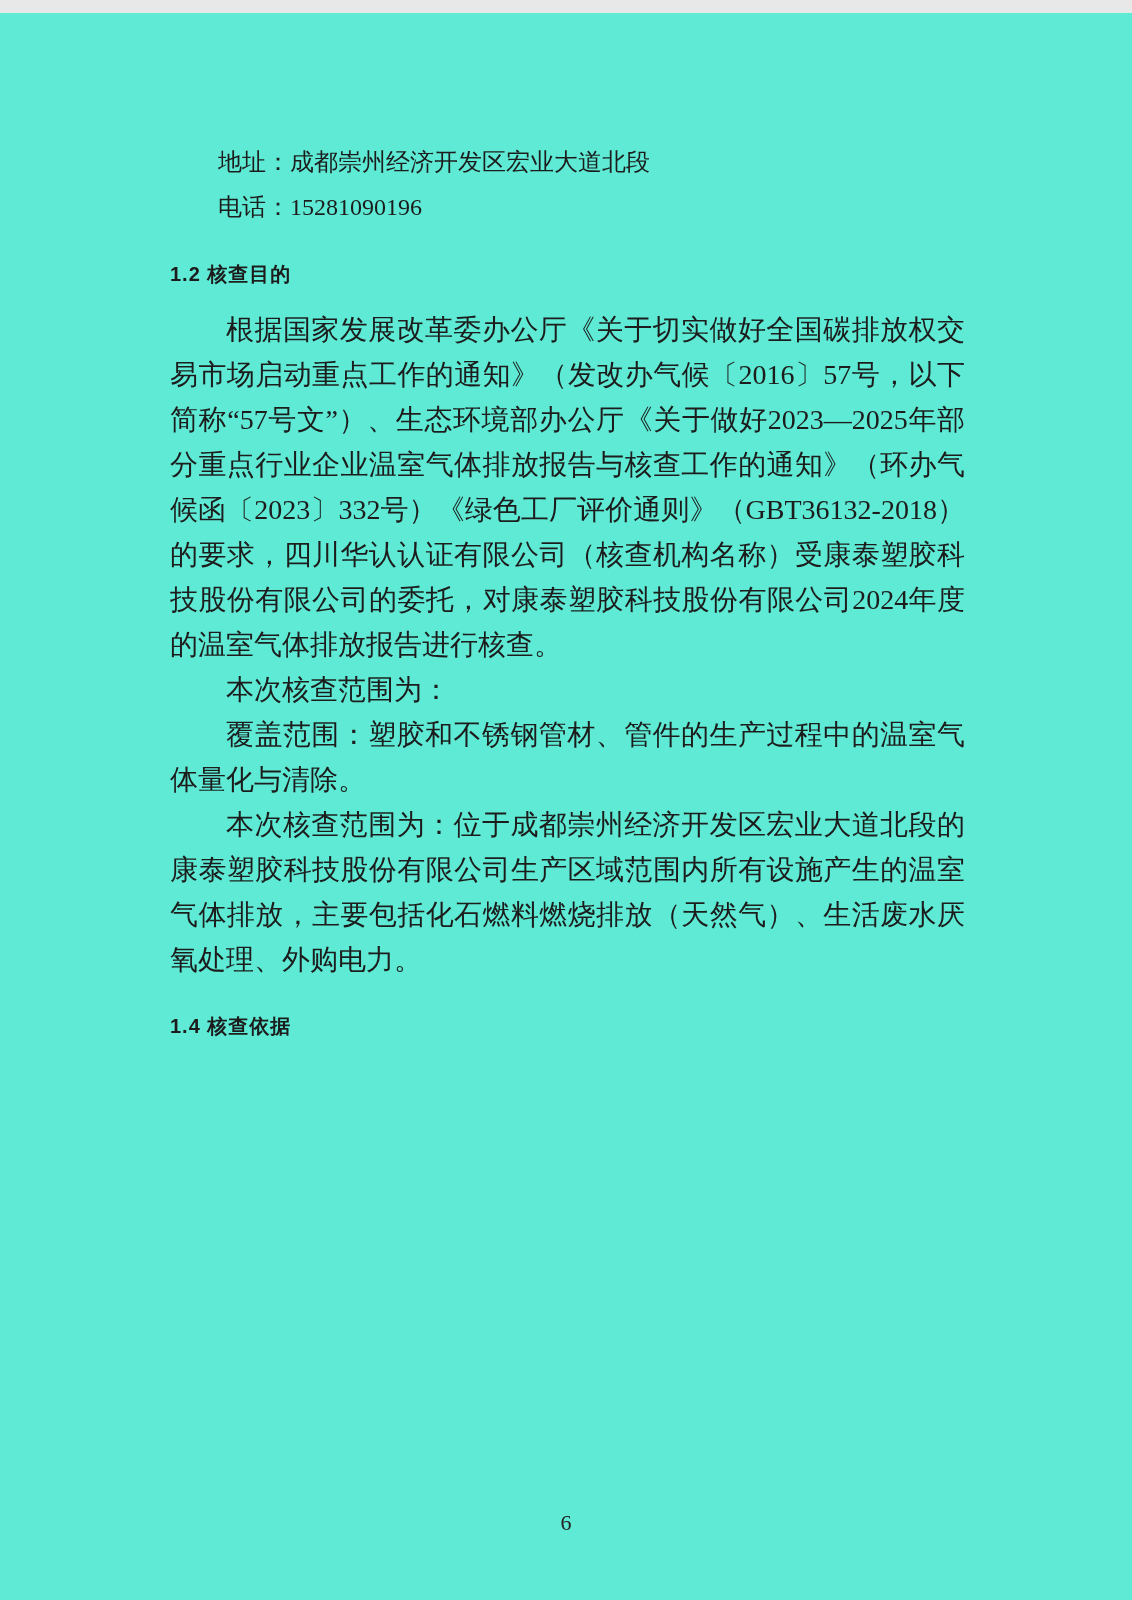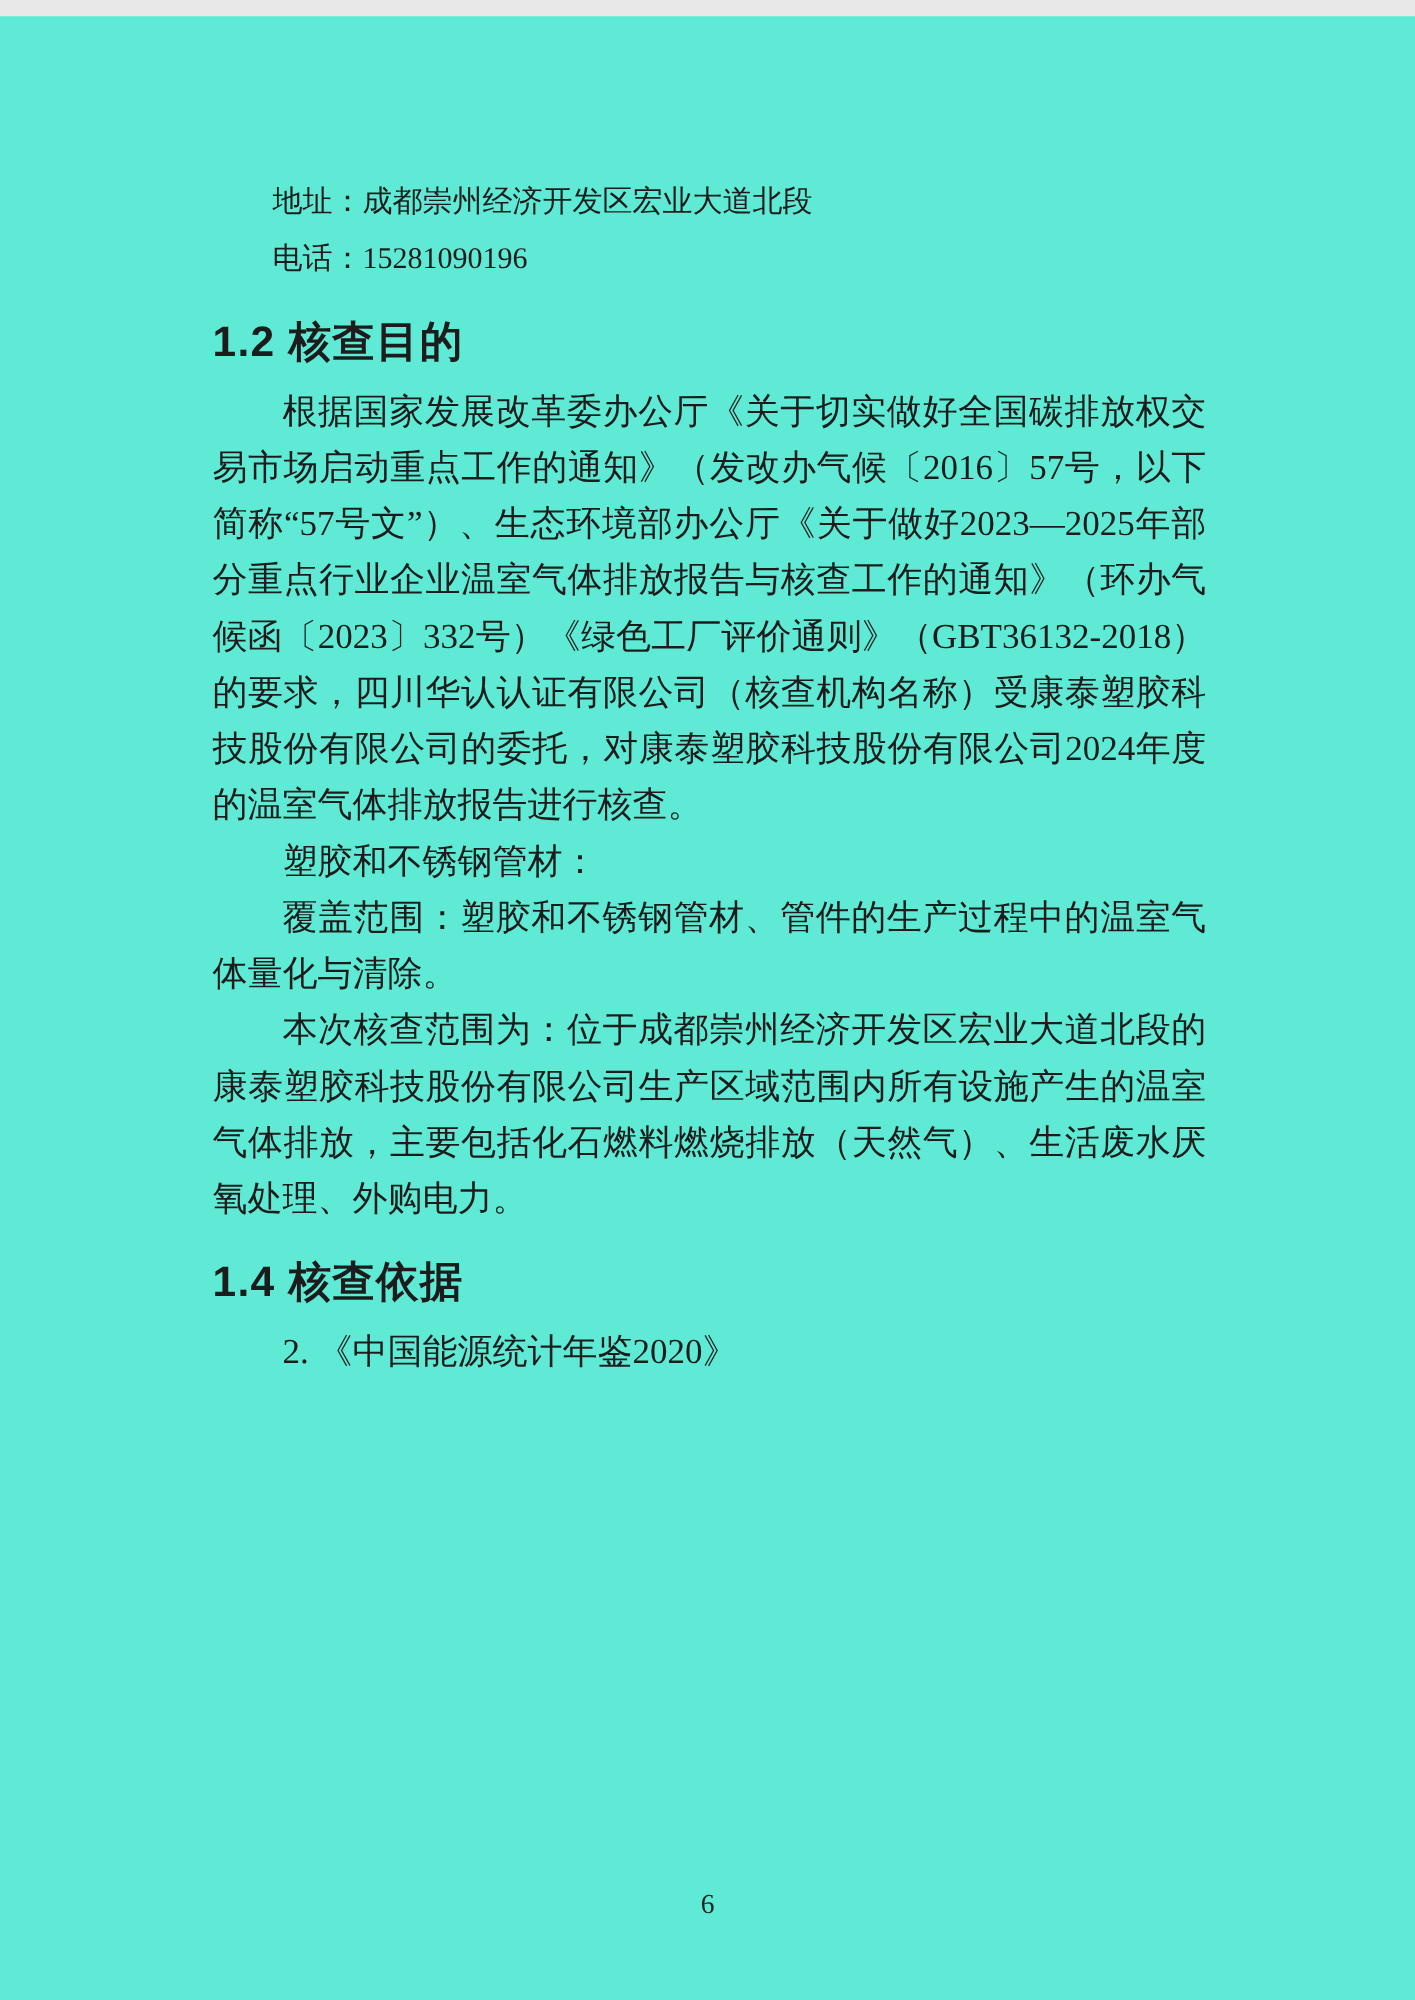--- a/index.html
+++ b/index.html
@@ -26,21 +26,21 @@
   .contact-line {
     margin: 0;
     font-size: 24px;
     line-height: 45px;
     text-indent: 2em;
     white-space: nowrap;
   }
   h2.sec-heading {
     font-family: "Liberation Sans", "DejaVu Sans", sans-serif;
     font-weight: 700;
-    font-size: 34px;
+    font-size: 20px;
     line-height: 45px;
     margin: 22px 0 10px 0;
     letter-spacing: 1px;
   }
   p.body-para {
     margin: 0;
     font-size: 28px;
     line-height: 45px;
     text-indent: 2em;
     text-align: justify;
@@ -63,24 +63,23 @@
 <body>
 
 <div class="page">
   <div class="content">
 
     <p class="contact-line">地址：成都崇州经济开发区宏业大道北段</p>
     <p class="contact-line">电话：15281090196</p>
 
     <h2 class="sec-heading">1.2 核查目的</h2>
     <p class="body-para">根据国家发展改革委办公厅《关于切实做好全国碳排放权交易市场启动重点工作的通知》（发改办气候〔2016〕57号，以下简称“57号文”）、生态环境部办公厅《关于做好2023—2025年部分重点行业企业温室气体排放报告与核查工作的通知》（环办气候函〔2023〕332号）《绿色工厂评价通则》（GBT36132-2018）的要求，四川华认认证有限公司（核查机构名称）受康泰塑胶科技股份有限公司的委托，对康泰塑胶科技股份有限公司2024年度的温室气体排放报告进行核查。</p>
-    <p class="body-para">塑胶和不锈钢管材：</p>
+    <p class="body-para">本次核查范围为：</p>
 
     <p class="body-para">覆盖范围：塑胶和不锈钢管材、管件的生产过程中的温室气体量化与清除。</p>
     <p class="body-para">本次核查范围为：位于成都崇州经济开发区宏业大道北段的康泰塑胶科技股份有限公司生产区域范围内所有设施产生的温室气体排放，主要包括化石燃料燃烧排放（天然气）、生活废水厌氧处理、外购电力。</p>
 
     <h2 class="sec-heading">1.4 核查依据</h2>
-    <p class="body-para">2. 《中国能源统计年鉴2020》</p>
 
   </div>
 
   <div class="page-number">6</div>
 </div>
 
 </body></html>

